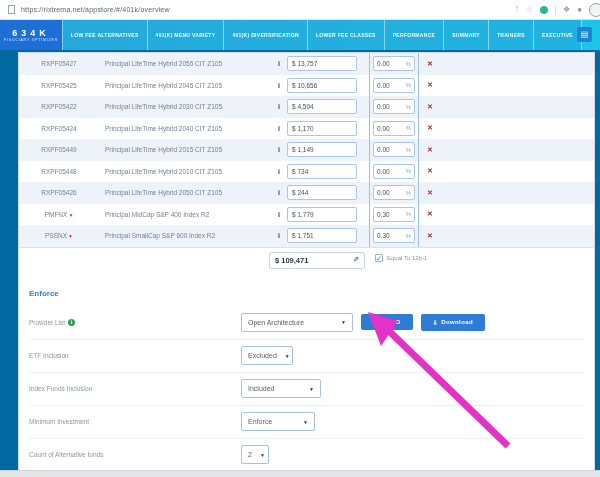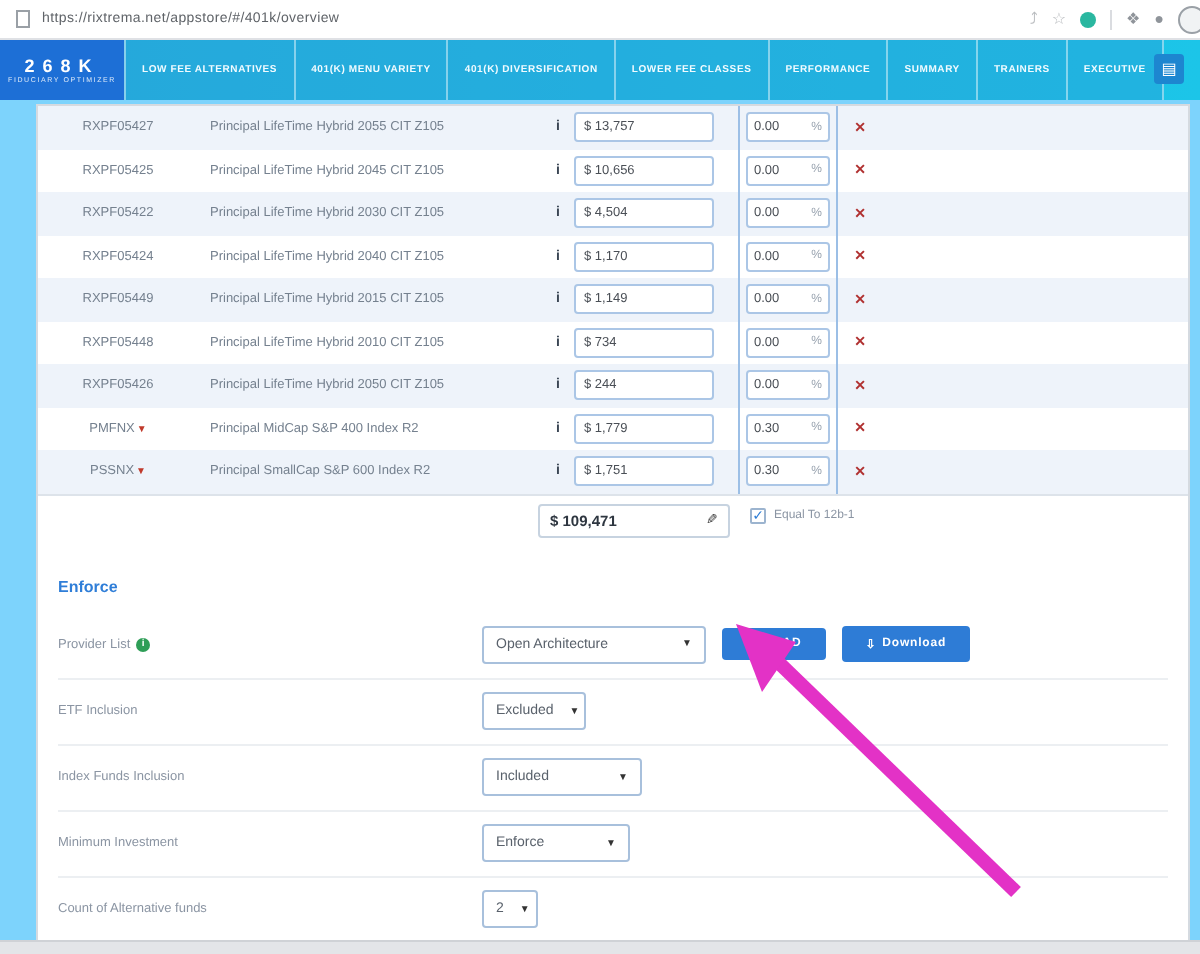--- a/index.html
+++ b/index.html
@@ -29,21 +29,21 @@
   .logo-sub { font-size:3.5px; letter-spacing:.8px; white-space:nowrap; opacity:.85; }
   .nav-items { display:flex; align-items:stretch; }
   .nav-item { display:flex; align-items:center; padding:0 8px; color:#f0fbff;
     font-size:5px; font-weight:bold; letter-spacing:.3px; text-transform:uppercase;
     background:rgba(40,160,215,.45); border-right:1px solid rgba(255,255,255,.45); }
   .nav-item:first-child { border-left:1px solid rgba(255,255,255,.45); }
   .nav-burger { position:absolute; right:8px; top:7px; width:15px; height:15px;
     background:#1d86d0; color:#fff; font-size:8px; line-height:15px; text-align:center; border-radius:2px; }
 
   
-  .page { position:absolute; top:50px; left:0; width:600px; height:427px; background:#7dd3fc; }
+  .page { position:absolute; top:50px; left:0; width:600px; height:427px; background:#0369a1; }
   .card { position:absolute; top:2px; left:18px; width:577px; height:420px;
     background:#fff; border:1px solid #d5dae0; overflow:hidden; }
 
   
   .frow { display:flex; align-items:center; height:21.5px; font-size:6.5px; color:#75818f; }
   .frow.even { background:#eef3fa; }
   .c-tick { width:80px; text-align:center; }
   .c-name { width:172px; padding-left:6px; }
   .c-info { width:16px; text-align:center; color:#3a4654; font-weight:bold; font-size:7px; }
   .c-val  { width:70px; }
@@ -103,21 +103,21 @@
     <span class="green-dot"></span>
     <span class="vdiv"></span>
     <span class="gray-glyph">❖</span>
     <span class="gray-glyph">●</span>
     <span class="avatar-half"></span>
   </span>
 </div>
 
 <div class="navbar">
   <div class="logo">
-    <span class="logo-main">268K</span>
+    <span class="logo-main">634K</span>
     <span class="logo-sub">FIDUCIARY OPTIMIZER</span>
   </div>
   <div class="nav-items">
       <div class="nav-item">LOW FEE ALTERNATIVES</div>
       <div class="nav-item">401(K) MENU VARIETY</div>
       <div class="nav-item">401(K) DIVERSIFICATION</div>
       <div class="nav-item">LOWER FEE CLASSES</div>
       <div class="nav-item">PERFORMANCE</div>
       <div class="nav-item">SUMMARY</div>
       <div class="nav-item">TRAINERS</div>

